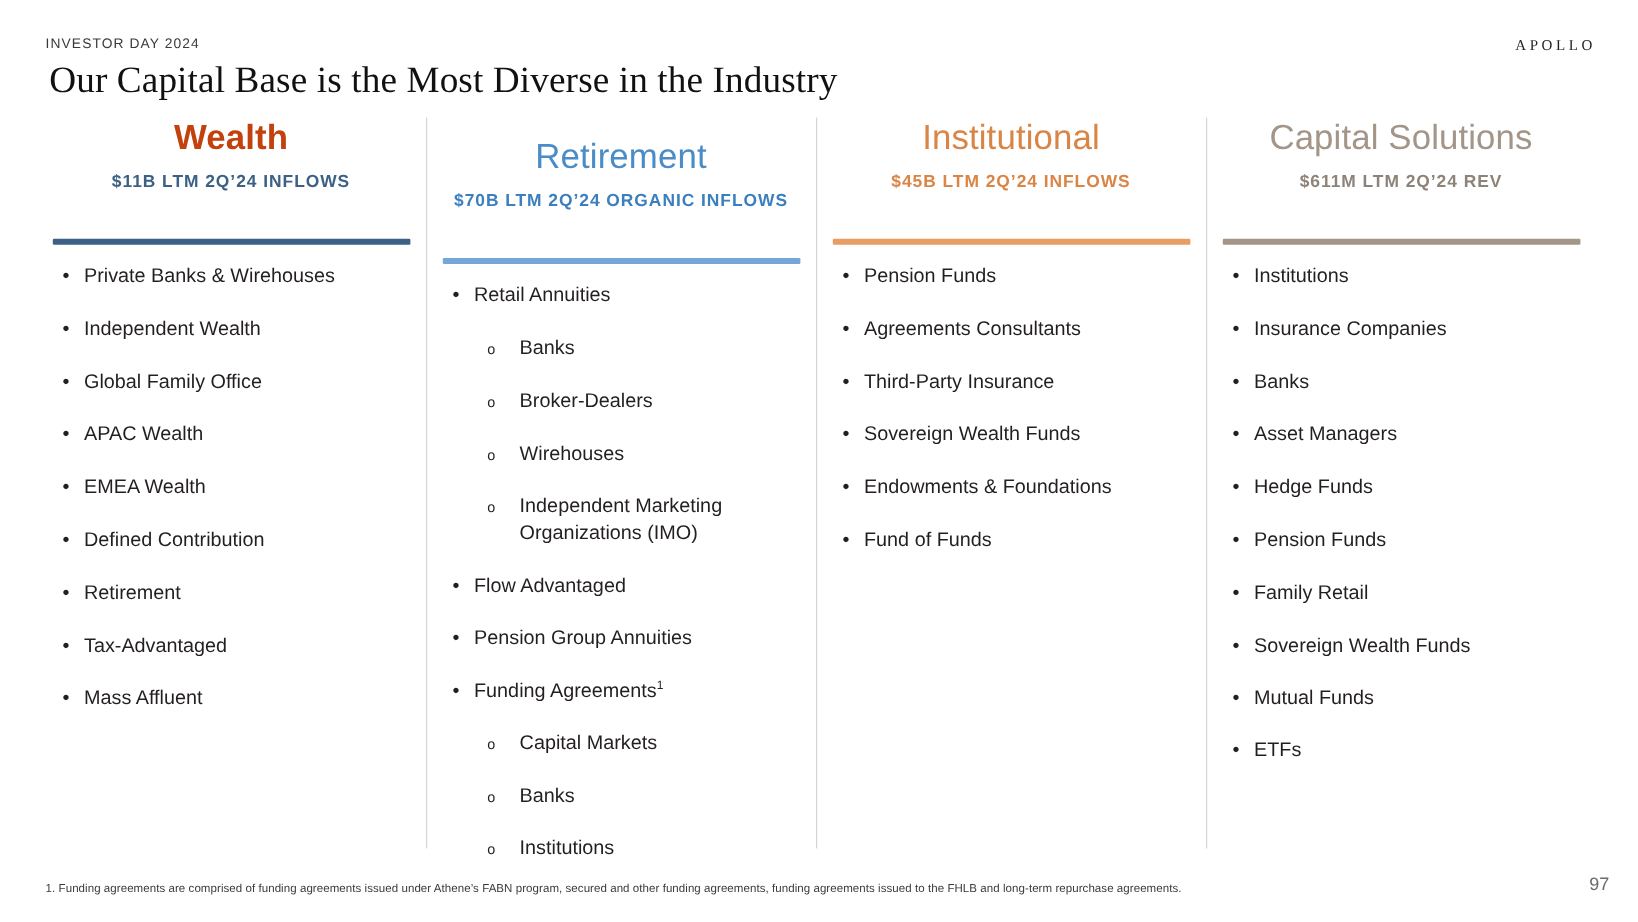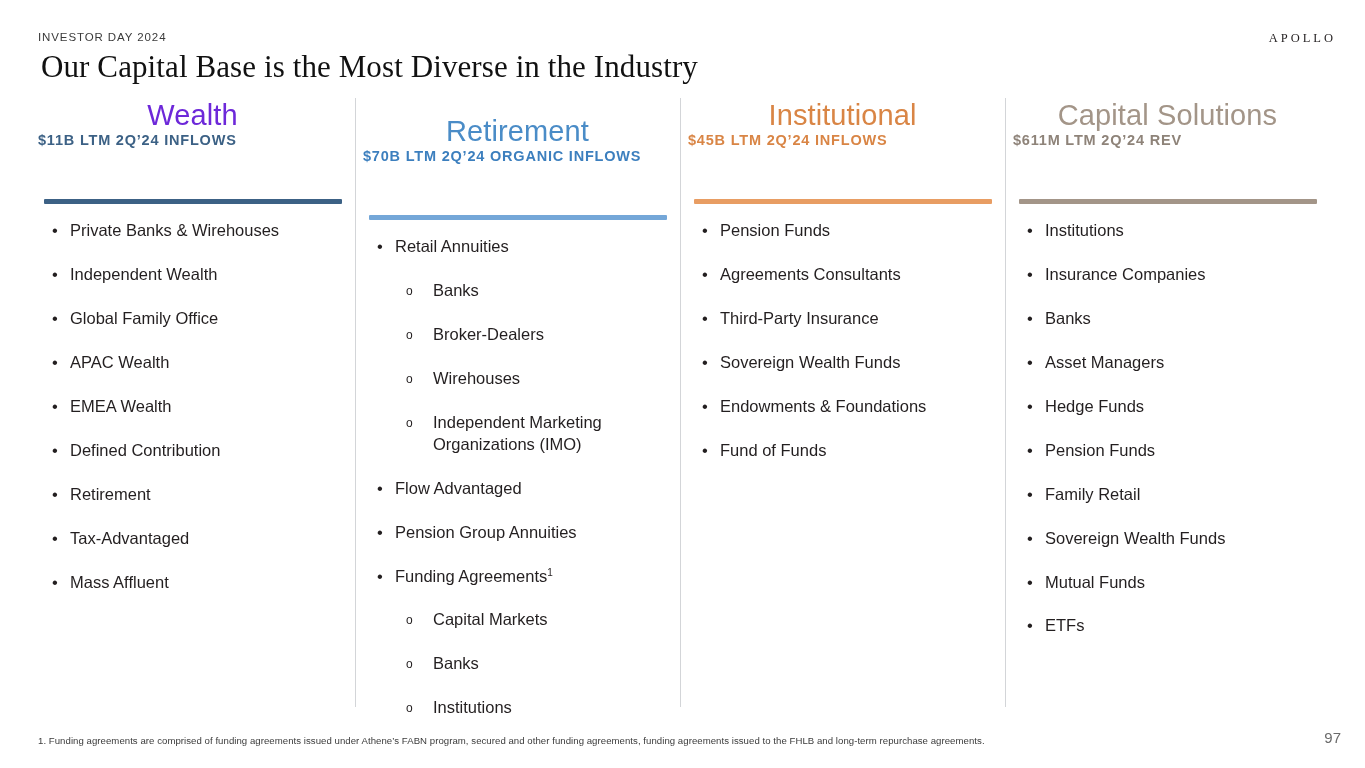--- a/index.html
+++ b/index.html
@@ -23,21 +23,21 @@
     left: 38px;
     top: 31px;
     font-size: 11.5px;
     letter-spacing: 0.9px;
     color: #3a3a3a;
     font-family: "Liberation Sans", sans-serif;
     font-weight: 400;
   }
   .brand {
     position: absolute;
-    right: 29px;
+    right: 35px;
     top: 31px;
     font-family: "Liberation Serif", serif;
     font-size: 12.5px;
     letter-spacing: 3px;
     color: #231f20;
   }
   .deck-title {
     position: absolute;
     left: 41px;
     top: 49px;
@@ -77,25 +77,26 @@
 
   .col-title {
     text-align: center;
     font-size: 29px;
     font-weight: 400;
     line-height: 1.18;
     letter-spacing: 0.1px;
     font-family: "Liberation Sans", sans-serif;
   }
   .col-sub {
-    text-align: left;
+    text-align: center;
     font-size: 14.5px;
     font-weight: 700;
     letter-spacing: 0.8px;
     line-height: 1.22;
+    margin-top: 12px;
     font-family: "Liberation Sans", sans-serif;
   }
   .col-rule {
     height: 5px;
     margin: 9px auto 0 auto;
     width: 298px;
     border-radius: 1px;
   }
 
   .head-block { height: 106px; position: relative; }
@@ -170,21 +171,21 @@
 
 <div class="slide">
 
   <div class="eyebrow">INVESTOR DAY 2024</div>
   <div class="brand">APOLLO</div>
   <h1 class="deck-title">Our Capital Base is the Most Diverse in the Industry</h1>
 
   <div class="columns">
       <div class="col">
         <div class="head-block">
-          <div class="col-title" style="color: #6d28d9;">Wealth</div>
+          <div class="col-title" style="color: #c2410c; font-weight: bold;">Wealth</div>
           <div class="col-sub" style="color: rgb(60, 97, 133);">$11B LTM 2Q’24 INFLOWS</div>
           <div class="rule-holder">
             <div class="col-rule" style="background: rgb(60, 97, 133);"></div>
           </div>
         </div>
         <ul class="items">
           <li class="item"><span class="bullet">•</span><span>Private Banks &amp; Wirehouses</span></li>
           <li class="item"><span class="bullet">•</span><span>Independent Wealth</span></li>
           <li class="item"><span class="bullet">•</span><span>Global Family Office</span></li>
           <li class="item"><span class="bullet">•</span><span>APAC Wealth</span></li>

